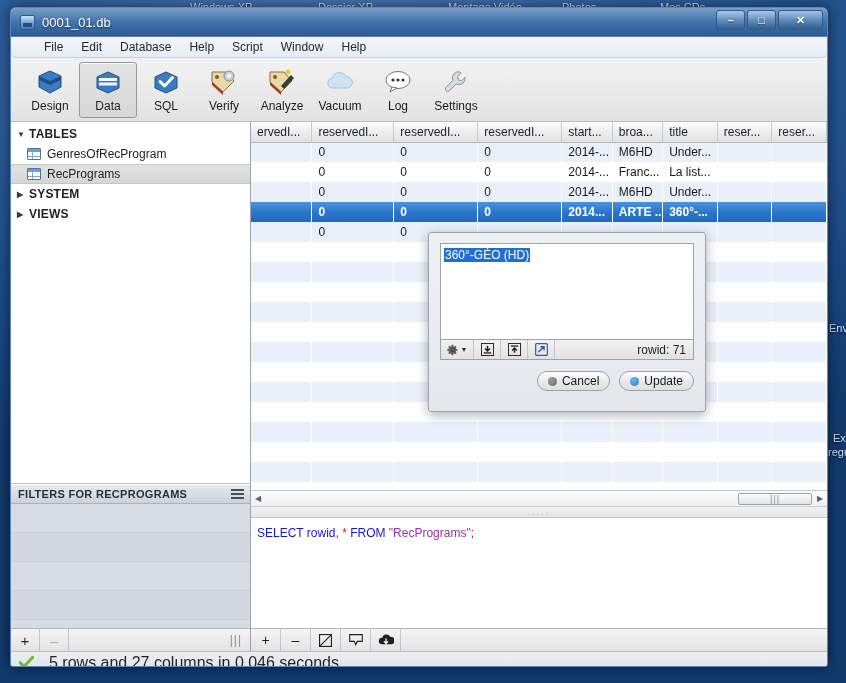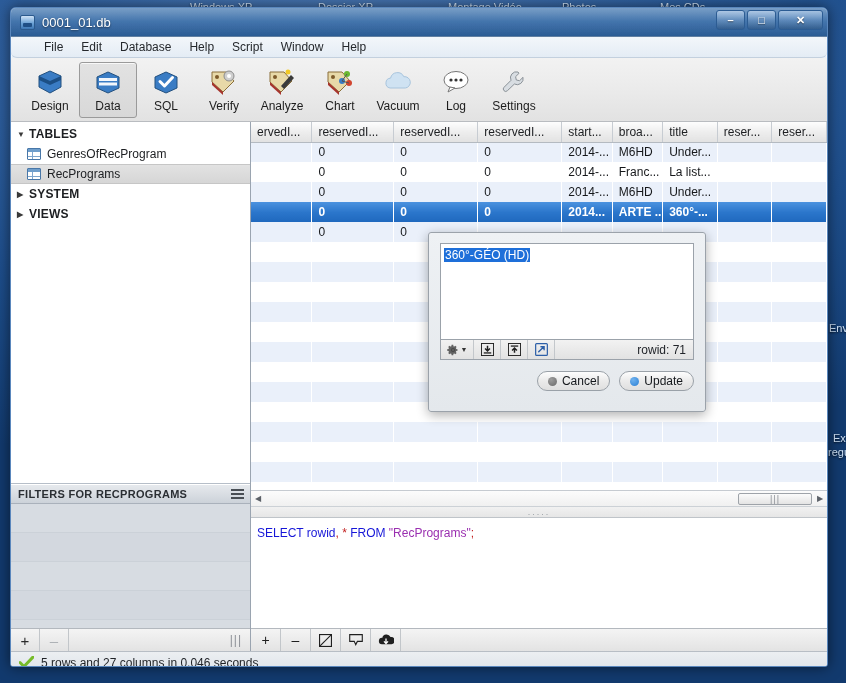--- a/index.html
+++ b/index.html
@@ -264,22 +264,22 @@
   }
   .rtb { width: 30px; display: flex; align-items: center; justify-content: center;
          border-right: 1px solid #c2c6ca; font-size: 14px; color: #1f1f1f; }
   .rtb-fill { flex: 1; }
 
   
   #statusbar {
     height: 22px;
     background: linear-gradient(180deg, #eceff2 0%, #dde2e8 100%);
     border-top: 1px solid #b8bec5;
-    display: flex; align-items: center; padding-left: 8px; gap: 7px;
-    font-size: 12px; color: #1f2226;
+    display: flex; align-items: center; padding-left: 8px; gap: 15px;
+    font-size: 16px; color: #1f2226;
   }
 
   
   #popup {
     position: absolute;
     left: 417px; top: 224px;
     width: 278px; height: 180px;
     background: linear-gradient(180deg, #eef1f4 0%, #e4e8ec 100%);
     border: 1px solid #9ba2aa;
     border-radius: 3px;
@@ -411,34 +411,20 @@
         <span class="glyph">
           <svg width="30" height="30" viewBox="0 0 30 30" xmlns="http://www.w3.org/2000/svg">
             <path d="M3 4 L17 4 L25 13 L14 24 L3 14 Z" fill="#e8d9a8" stroke="#8a6f3a"></path>
             <path d="M3 14 L14 24 L14 27 L3 17 Z" fill="#a6342c"></path>
             <circle cx="8" cy="9" r="2" fill="#7d5a2a"></circle>
             <path d="M14 18 L24 7 L27 10 L17 21 Z" fill="#3a3a3a"></path>
             <circle cx="21" cy="4" r="2.5" fill="#f2c925"></circle>
           </svg>
         </span>
         <span class="tlabel">Analyze</span>
-      </div>
-      <div class="tool">
-        <span class="glyph">
-          <svg width="30" height="30" viewBox="0 0 30 30" xmlns="http://www.w3.org/2000/svg">
-            <path d="M3 4 L17 4 L25 13 L14 24 L3 14 Z" fill="#e8d9a8" stroke="#8a6f3a"></path>
-            <path d="M3 14 L14 24 L14 27 L3 17 Z" fill="#a6342c"></path>
-            <circle cx="8" cy="9" r="2" fill="#7d5a2a"></circle>
-            <circle cx="22" cy="6" r="3" fill="#6ab82f"></circle>
-            <circle cx="17" cy="13" r="3" fill="#3a7cc4"></circle>
-            <circle cx="24" cy="15" r="3" fill="#d1452f"></circle>
-            <path d="M17 13 L22 6 M17 13 L24 15" stroke="#555" stroke-width="1"></path>
-          </svg>
-        </span>
-        <span class="tlabel">Chart</span>
       </div>
       <div class="tool">
         <span class="glyph">
           <svg width="30" height="30" viewBox="0 0 30 30" xmlns="http://www.w3.org/2000/svg">
             <path d="M7 20 a5 5 0 0 1 0.6 -9.9 a7 7 0 0 1 13.2 -1.4 a5.5 5.5 0 0 1 1.6 11.3 Z" fill="#cfe2f2" stroke="#a7c4dd"></path>
           </svg>
         </span>
         <span class="tlabel">Vacuum</span>
       </div>
       <div class="tool">

